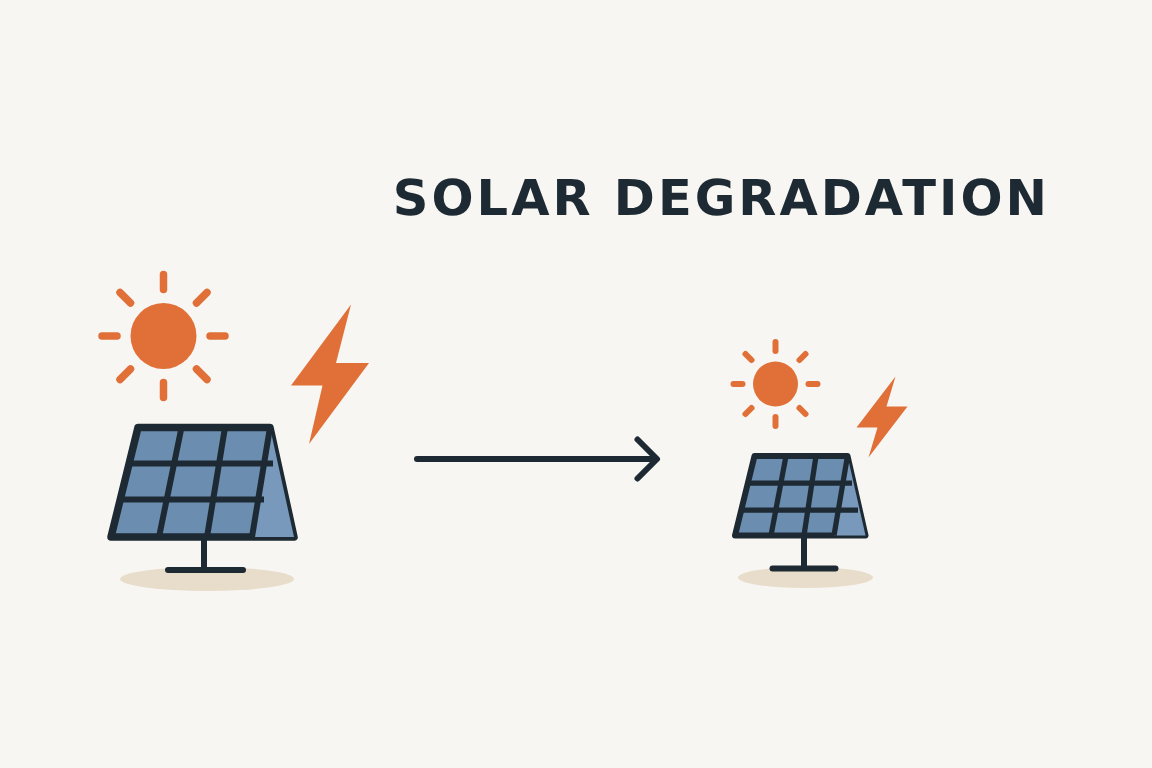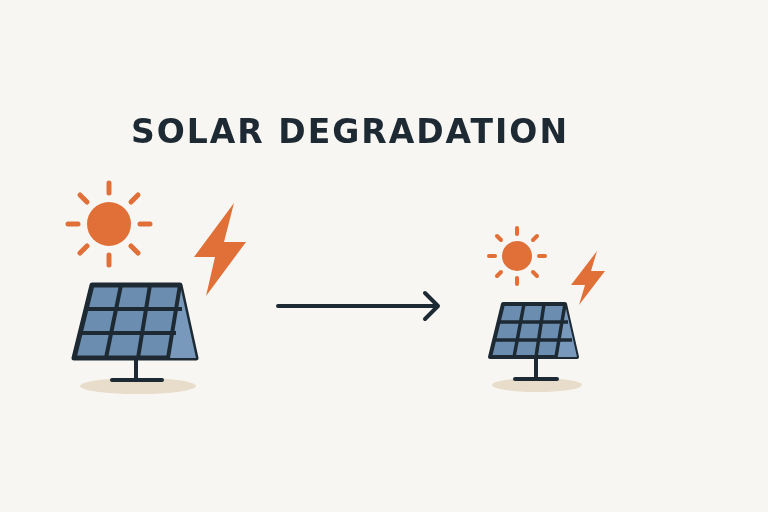--- a/index.html
+++ b/index.html
@@ -1,17 +1,17 @@
 <!DOCTYPE html>
 <html><head>
 <meta charset="utf-8">
 <style>
   html, body { margin:0; padding:0; }
   body { width:768px; height:512px; background:#f8f6f2; position:relative; overflow:hidden; font-family:"DejaVu Sans", sans-serif; }
-  .title { position:absolute; left:0; top:112px; width:700px; text-align:center; font-size:33px; font-weight:bold; letter-spacing:2px; color:#1e2a33; }
+  .title { position:absolute; left:0; top:112px; width:700px; text-align:right; font-size:33px; font-weight:bold; letter-spacing:2px; color:#1e2a33; }
   svg { position:absolute; left:0; top:0; }
 </style>
 </head>
 <body>
 
 <div class="title">SOLAR DEGRADATION</div>
 
 <svg width="768" height="512" viewBox="0 0 768 512">
 
   <g>

